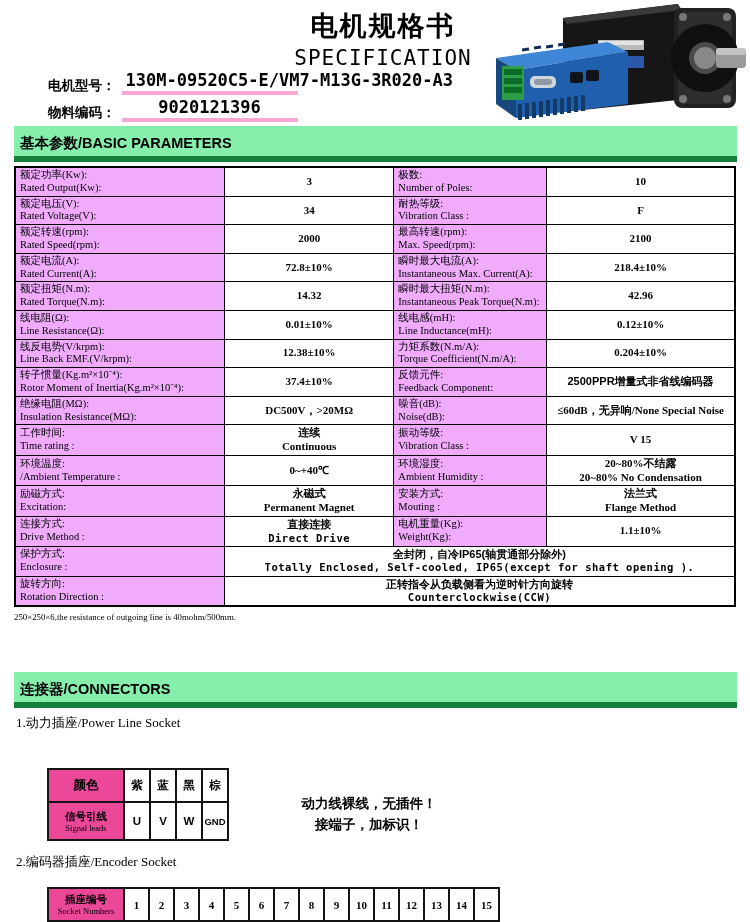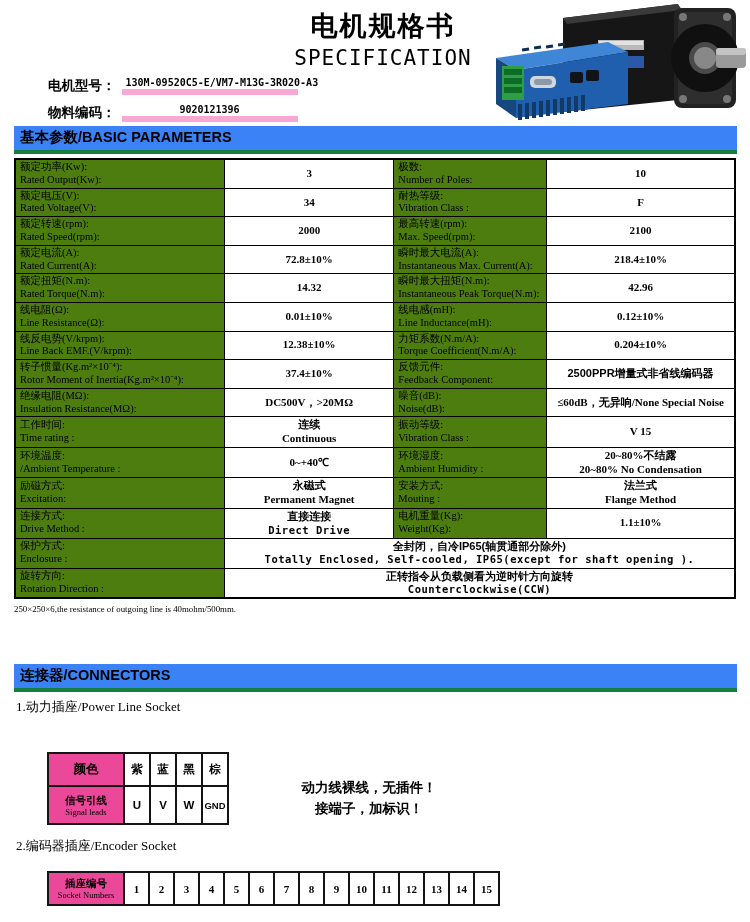--- a/index.html
+++ b/index.html
@@ -8,36 +8,36 @@
   .page { position:relative; width:750px; height:922px; }
 
   
   .header { position:relative; height:126px; }
   .titles { position:absolute; left:248px; top:8px; width:270px; text-align:center; }
   .title-cn { font-family:"Liberation Sans", sans-serif; font-weight:bold; font-size:27px; letter-spacing:2px; }
   .title-en { font-family:"DejaVu Sans Mono", monospace; font-weight:normal; font-size:21px; letter-spacing:1px; margin-top:2px; }
   .id-rows { position:absolute; left:48px; top:74px; }
   .id-row { display:flex; align-items:flex-end; margin-bottom:6px; height:21px; }
   .id-label { font-family:"Liberation Sans", sans-serif; font-weight:bold; font-size:13.5px; margin-right:6px; }
-  .id-value { display:inline-block; width:176px; border-bottom:6px solid #f9a8d4;
-              font-family:"DejaVu Sans Mono", monospace; font-weight:bold; font-size:10px;
+  .id-value { display:inline-block; width:176px; border-bottom:4px solid #f9a8d4;
+              font-family:"DejaVu Sans Mono", monospace; font-weight:bold; font-size:17px;
               white-space:nowrap; overflow:visible; padding:0 0 1px 4px; }
   .id-value.centered { text-align:center; padding-left:0; }
   .photo { position:absolute; right:0; top:0; width:272px; height:125px; }
 
   
   .content { margin:0 13px 0 14px; }
-  .section-bar { background:#3b82f6; border-bottom:4px solid #15803d; padding:2px 6px 3px 6px;
+  .section-bar { background:#86efac; border-bottom:6px solid #15803d; padding:8px 6px 3px 6px;
                  font-family:"Liberation Sans", sans-serif; font-weight:bold; font-size:14.5px; }
 
   
   table { border-collapse:collapse; }
   .spec-table { width:722px; margin-top:4px; border:2px solid #000; }
   .spec-table td { border:1px solid #000; vertical-align:middle; }
-  td.lab { background:#4d7c0f; padding:1px 4px; }
+  td.lab { background:#f0abfc; padding:1px 4px; }
   td.lab .cn { font-size:10.5px; line-height:1.22; }
   td.lab .en { font-size:10.5px; line-height:1.22; }
   td.val { text-align:center; font-weight:bold; font-size:11px; padding:1px 3px; line-height:1.25; }
   td.val .hei { font-family:"Liberation Sans", sans-serif; font-weight:bold; }
   td.val .mono { font-family:"DejaVu Sans Mono", monospace; font-weight:bold; font-size:10.5px; letter-spacing:0.5px; }
 
   .footnote { width:722px; margin-top:4px; font-size:8.8px; line-height:1.45; }
 
   
   .conn-heading { font-size:13px; margin:6px 0 0 2px; }

